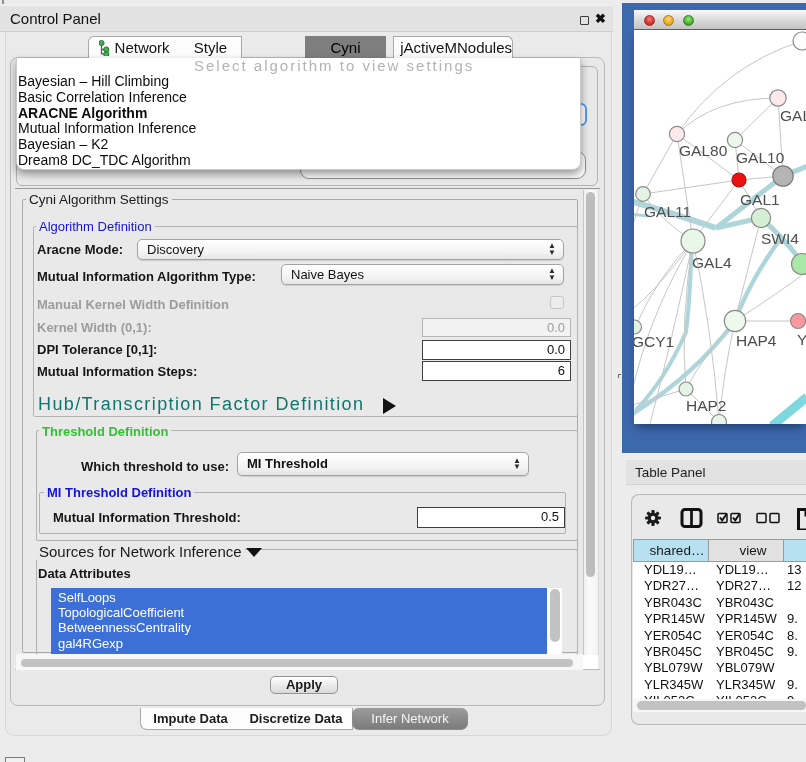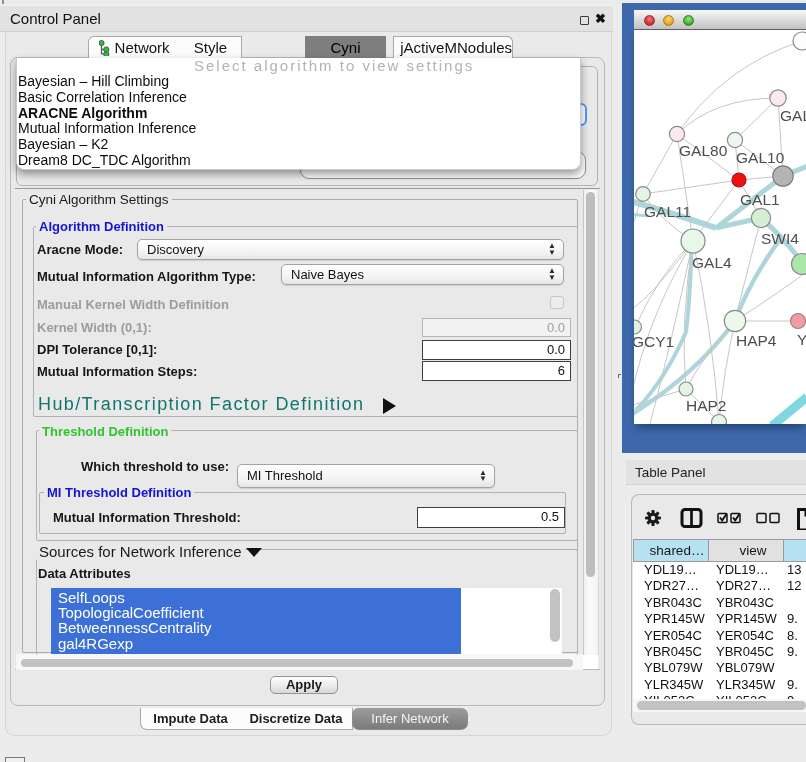--- a/index.html
+++ b/index.html
@@ -56,21 +56,21 @@
 
 <div class="abs" style="left:16px;top:654px;width:567px;height:16px;background:#f7f7f7;"></div>
 <div class="abs" style="left:21px;top:659px;width:552px;height:8px;background:#c2c2c2;border-radius:4px;"></div>
 
 <div class="abs" style="left:583px;top:655px;width:15px;height:14px;background:#ffffff;"></div>
 
 <div class="gbox" style="left:22px;top:199px;width:556px;height:454px;border-color:#aaaaaa;"></div>
 <div class="gtitle" style="left:26px;top:192px;font-size:13.5px;">Cyni Algorithm Settings</div>
 
 <div class="gbox" style="left:33px;top:226px;width:545px;height:191px;"></div>
-<div class="gtitle" style="left:36px;top:219px;color:#1414d2;font-weight:bold;">Algorithm Definition</div>
+<div class="gtitle" style="left:36px;top:219px;color:#1414d2;font-weight:normal;">Algorithm Definition</div>
 
 <div class="abs lbl" style="left:37px;top:242px;">Aracne Mode:</div>
 <div class="combo" style="left:137px;top:239px;width:427px;height:21px;">Discovery<span class="carets">▲<br>▼</span></div>
 
 <div class="abs lbl" style="left:37px;top:269px;">Mutual Information Algorithm Type:</div>
 <div class="combo" style="left:281px;top:264px;width:283px;height:21px;">Naive Bayes<span class="carets">▲<br>▼</span></div>
 
 <div class="abs lbl dis" style="left:37px;top:297px;text-align:right;">Manual Kernel Width Definition</div>
 <div class="abs" style="left:550px;top:296px;width:14px;height:13px;background:#ededed;border:1px solid #c6c6c6;border-radius:3px;"></div>
 
@@ -83,35 +83,35 @@
 <div class="abs lbl" style="left:37px;top:364px;">Mutual Information Steps:</div>
 <div class="field" style="left:422px;top:361px;width:149px;height:20px;">6</div>
 
 <div class="abs" style="left:38px;top:394px;font-size:18px;letter-spacing:1.4px;color:#0f766e;">Hub/Transcription Factor Definition</div>
 <div class="abs" style="left:383px;top:398px;width:0;height:0;border-left:13px solid #111;border-top:8px solid transparent;border-bottom:8px solid transparent;"></div>
 
 <div class="gbox" style="left:36px;top:430px;width:542px;height:111px;"></div>
 <div class="gtitle" style="left:39px;top:424px;color:#2ec42e;font-weight:bold;">Threshold Definition</div>
 
 <div class="abs lbl" style="left:81px;top:459px;">Which threshold to use:</div>
-<div class="combo" style="left:237px;top:464px;width:258px;height:24px;line-height:22px;">MI Threshold<span class="carets">▲<br>▼</span></div>
+<div class="combo" style="left:237px;top:452px;width:292px;height:24px;line-height:22px;font-weight:bold;">MI Threshold<span class="carets">▲<br>▼</span></div>
 
 <div class="gbox" style="left:39px;top:492px;width:527px;height:42px;"></div>
 <div class="gtitle" style="left:44px;top:485px;color:#1414d2;font-weight:bold;">MI Threshold Definition</div>
 
 <div class="abs lbl" style="left:53px;top:510px;">Mutual Information Threshold:</div>
 <div class="field" style="left:417px;top:507px;width:148px;height:21px;">0.5</div>
 
 <div class="gbox" style="left:36px;top:549px;width:542px;height:106px;border-bottom:none;"></div>
 <div class="gtitle" style="left:36px;top:543px;font-size:15px;">Sources for Network Inference</div>
 <div class="abs" style="left:246px;top:548px;width:0;height:0;border-top:9px solid #111;border-left:8.5px solid transparent;border-right:8.5px solid transparent;"></div>
 
 <div class="abs lbl" style="left:38px;top:566px;">Data Attributes</div>
 <div class="abs" style="left:51px;top:588px;width:511px;height:66px;background:#ffffff;"></div>
-<div class="abs" style="left:51px;top:588px;width:410px;height:66px;background:#3c70d6;color:#fff;font-size:15px;line-height:15.2px;padding:2px 0 0 7px;">SelfLoops<br>TopologicalCoefficient<br>BetweennessCentrality<br>gal4RGexp</div>
+<div class="abs" style="left:51px;top:588px;width:496px;height:66px;background:#3c70d6;color:#fff;font-size:13px;line-height:15.2px;padding:2px 0 0 7px;">SelfLoops<br>TopologicalCoefficient<br>BetweennessCentrality<br>gal4RGexp</div>
 <div class="abs" style="left:550px;top:589px;width:10px;height:53px;background:#c2c2c2;border-radius:6px;"></div>
 
 <div class="abs" style="left:270px;top:676px;width:68px;height:18px;background:linear-gradient(#ffffff,#e8e8e8 60%,#d8d8d8);border:1px solid #969696;border-radius:5px;text-align:center;font-size:13px;font-weight:bold;color:#1a1a1a;line-height:16px;">Apply</div>
 
 <div class="btab" style="left:140px;width:101px;border-radius:0 0 0 7px;">Impute Data</div>
 <div class="btab" style="left:240px;width:113px;border-left:none;">Discretize Data</div>
 <div class="btab" style="left:352px;width:116px;background:linear-gradient(#9c9c9c,#7b7b7b);color:#f5f5f5;border-color:#8a8a8a;border-radius:7px;font-weight:normal;">Infer Network</div>
 
 <div class="abs" style="left:618px;top:374px;width:3px;height:4px;border-left:1.2px solid #666;border-top:1.2px solid #666;"></div>
 

